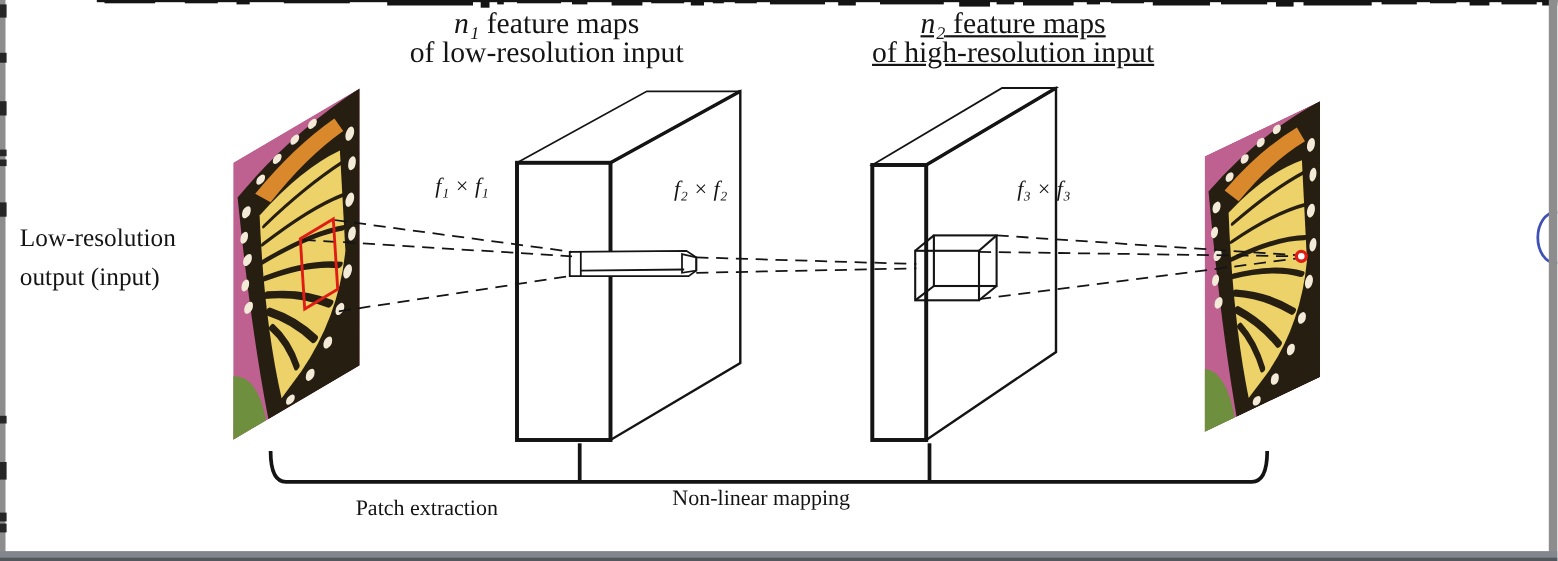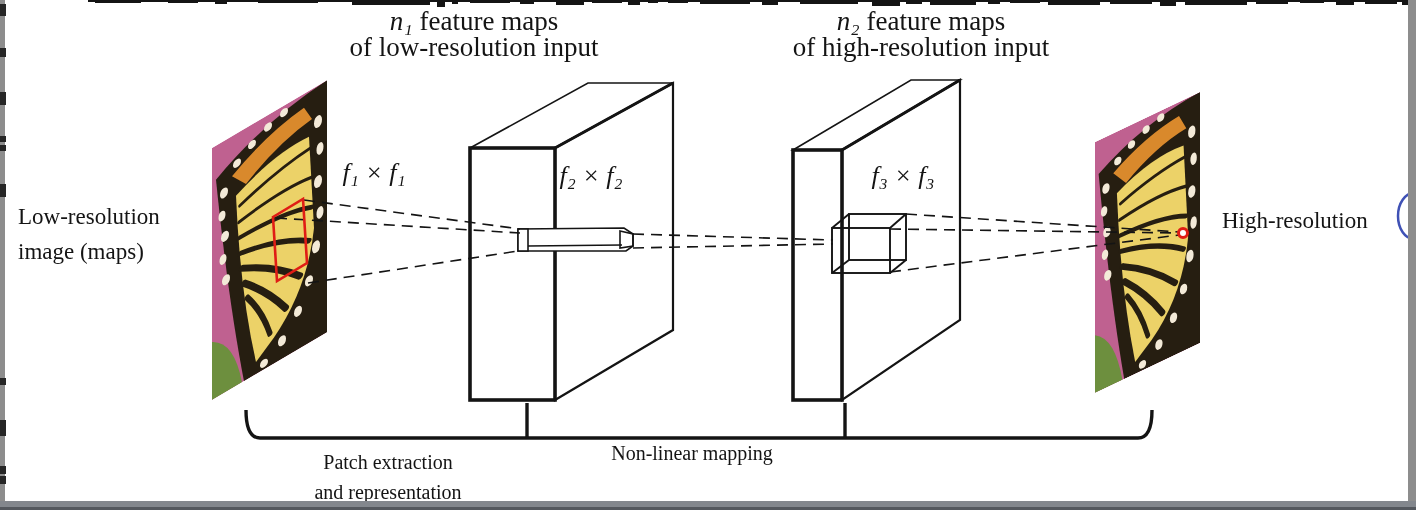--- a/index.html
+++ b/index.html
@@ -18,21 +18,21 @@
   .photo{position:absolute;z-index:1;}
   .photo svg{display:block;width:100%;height:100%;}
   .photo-in{left:212px;top:148px;width:115px;height:252px;transform:skewY(-30.5deg);transform-origin:0 0;}
   .photo-out{left:1095px;top:142px;width:105px;height:251px;transform:skewY(-25.5deg);transform-origin:0 0;}
   
   .overlay{position:absolute;left:0;top:0;z-index:2;}
   
   .lbl{position:absolute;z-index:5;line-height:26px;font-size:27px;white-space:nowrap;}
   .center{transform:translateX(-50%);text-align:center;}
   .math{font-style:italic;}
-  .klabel{position:absolute;z-index:5;font-size:26px;font-style:italic;white-space:nowrap;transform:translateX(-50%);}
+  .klabel{position:absolute;z-index:5;font-size:20px;font-style:italic;white-space:nowrap;transform:translateX(-50%);margin-left:46px;}
   .iolabel{position:absolute;z-index:5;font-size:23px;line-height:35px;white-space:nowrap;}
   .stage{position:absolute;z-index:5;font-size:20px;line-height:30px;white-space:nowrap;}
 </style>
 </head>
 <body>
 
 <div class="screen">
 
   <div class="top-hairline"></div>
   <div id="top-strip">
@@ -172,44 +172,42 @@
 
     <g stroke="#141414" stroke-width="3.4" fill="none">
       <path d="M246,410 Q246,438 260,438 L1138,438 Q1152,438 1152,410"></path>
       <line x1="527" y1="403" x2="527" y2="438"></line>
       <line x1="845" y1="403" x2="845" y2="438"></line>
     </g>
 
     <ellipse cx="1414" cy="216" rx="16" ry="23" fill="none" stroke="#3f51b5" stroke-width="2.5"></ellipse>
   </svg>
 
-  <div class="lbl center" style="left:474px;top:8px;">
+  <div class="lbl center" style="left:497px;top:8px;">
     <div><i class="math">n₁</i><span> feature maps</span></div>
     <div>of low-resolution input</div>
   </div>
-  <div class="lbl center" style="left:921px;top:8px;">
+  <div class="lbl center" style="left:921px;top:8px;text-decoration:underline;">
     <div><i class="math">n₂</i><span> feature maps</span></div>
     <div>of high-resolution input</div>
   </div>
 
   <div class="klabel" style="left:374px;top:158px;">f₁ × f₁</div>
   <div class="klabel" style="left:591px;top:161px;">f₂ × f₂</div>
   <div class="klabel" style="left:903px;top:161px;">f₃ × f₃</div>
 
   <div class="iolabel" style="left:18px;top:199px;">
     <div>Low-resolution</div>
-    <div>image (maps)</div>
+    <div>output (input)</div>
   </div>
   <div class="iolabel" style="left:1222px;top:203px;">
-    <div>High-resolution</div>
   </div>
 
   <div class="stage center" style="left:388px;top:447px;">
     <div>Patch extraction</div>
-    <div>and representation</div>
   </div>
   <div class="stage center" style="left:692px;top:438px;">Non-linear mapping</div>
 
   <div class="left-border" id="left-border">
       <div class="lfrag" style="top: 4px; height: 12px;"></div>
       <div class="lfrag" style="top: 48px; height: 9px;"></div>
       <div class="lfrag" style="top: 92px; height: 13px;"></div>
       <div class="lfrag" style="top: 136px; height: 6px;"></div>
       <div class="lfrag" style="top: 145px; height: 6px;"></div>
       <div class="lfrag" style="top: 184px; height: 13px;"></div>

